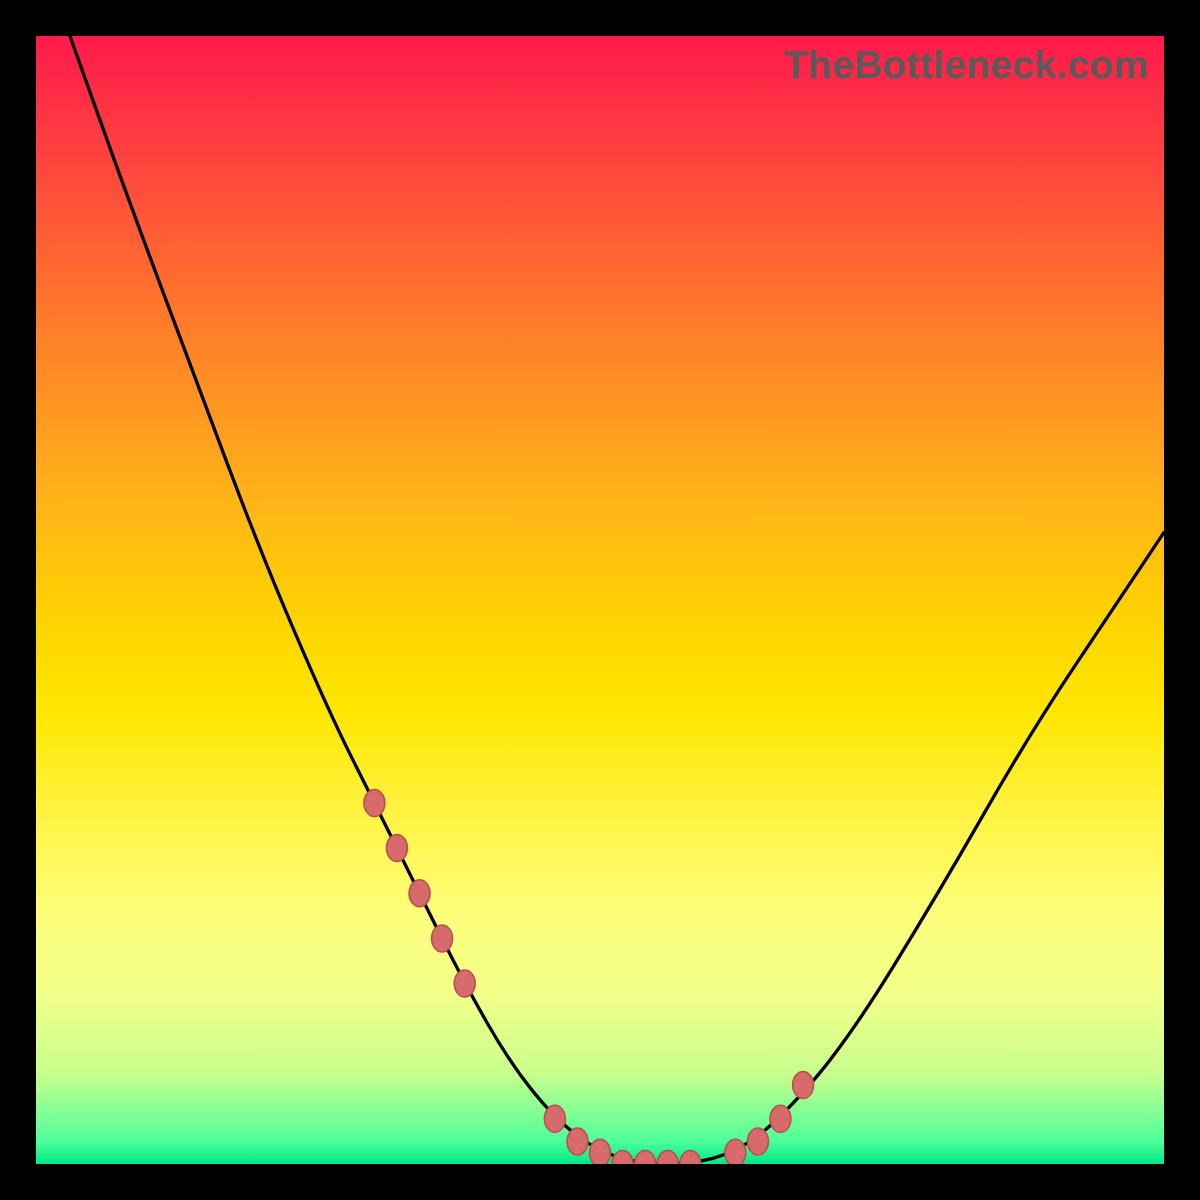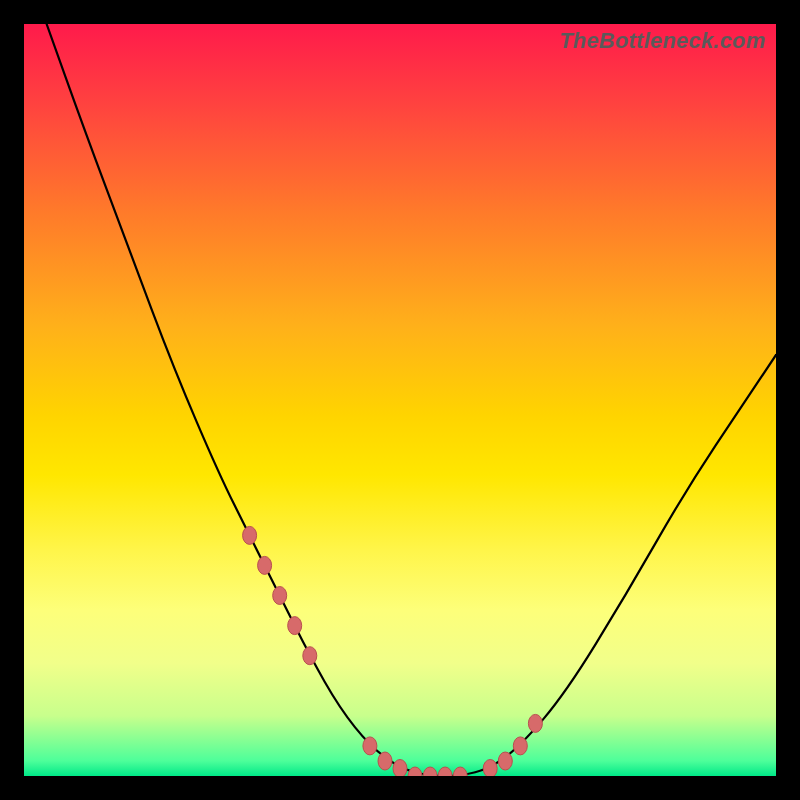--- a/index.html
+++ b/index.html
@@ -30,25 +30,24 @@
       #c8ff8c 92%,
       #4dff9a 98%,
       #00e888 100%
     );
   }
   .watermark {
     position: absolute;
     top: 4px;
     right: 10px;
     color: #5a5a5a;
-    font-size: 22px;
+    font-size: 26px;
     font-weight: 600;
     letter-spacing: 0.2px;
     user-select: none;
-    font-style: italic;
   }
   svg.curve {
     position: absolute;
     left: 0;
     top: 0;
     width: 752px;
     height: 752px;
     display: block;
   }
   .marker {

